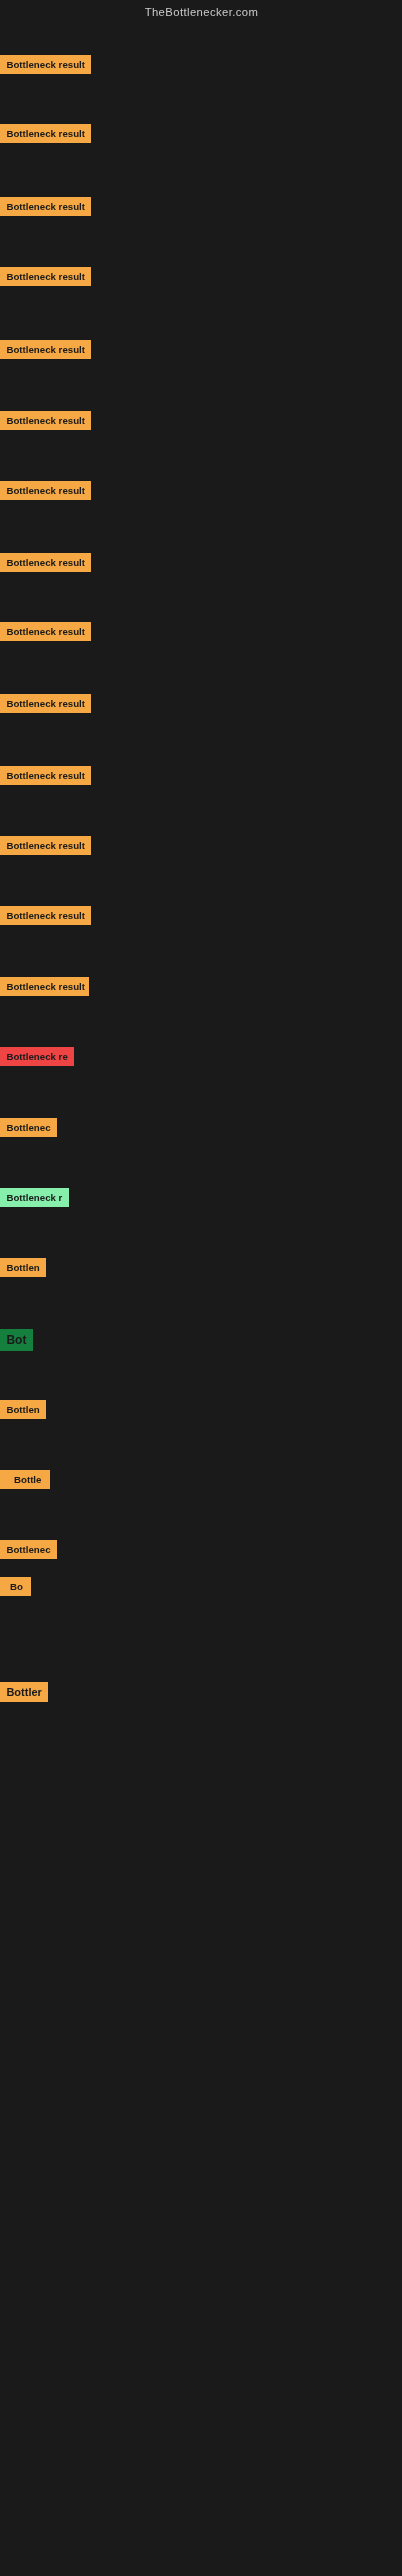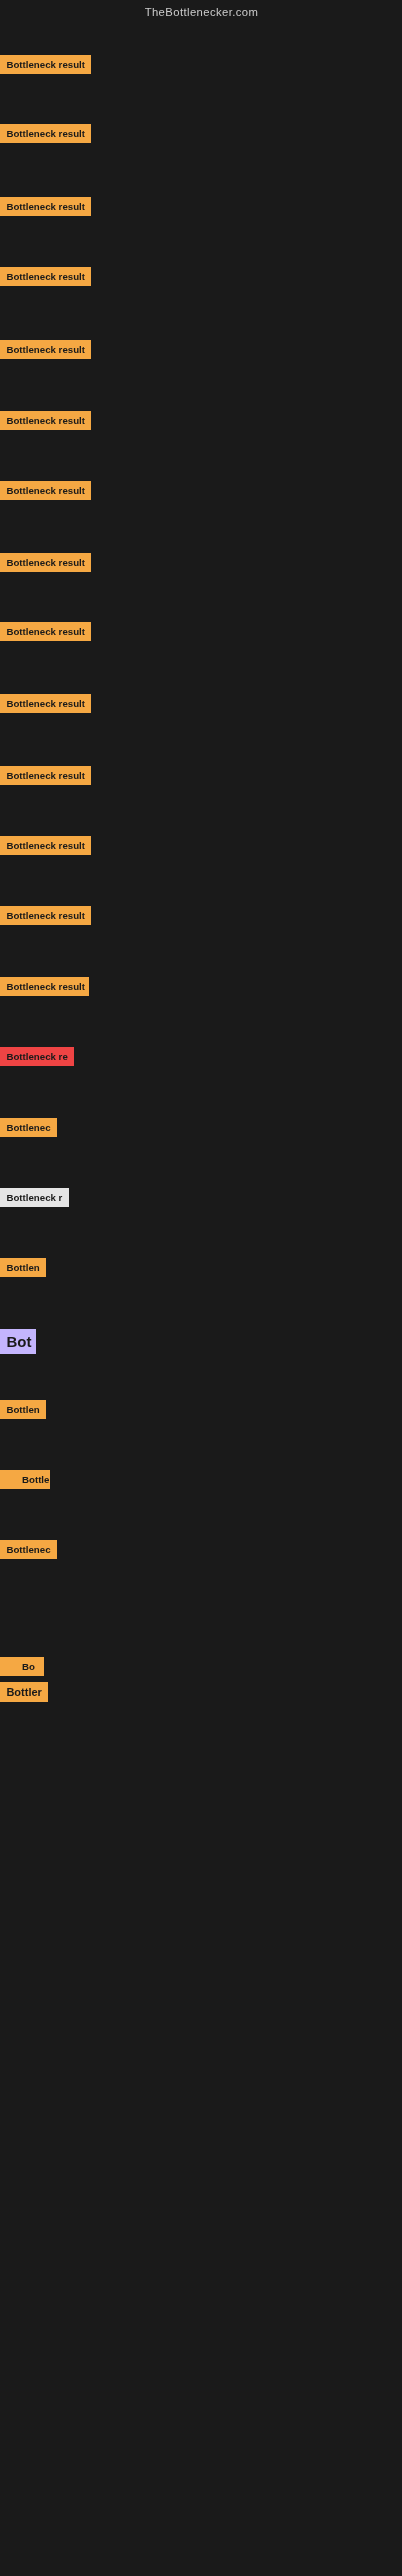--- a/index.html
+++ b/index.html
@@ -39,22 +39,22 @@
     <div style="position: absolute; top: 456px; left: 0px; background-color: rgb(245, 168, 67); color: rgb(26, 26, 26); font-size: 9.7px; font-weight: bold; padding: 4px 6.4px; display: inline-block; max-width: 101px; overflow: hidden; white-space: nowrap;">Bottleneck result</div>
     <div style="position: absolute; top: 528px; left: 0px; background-color: rgb(245, 168, 67); color: rgb(26, 26, 26); font-size: 9.7px; font-weight: bold; padding: 4px 6.4px; display: inline-block; max-width: 101px; overflow: hidden; white-space: nowrap;">Bottleneck result</div>
     <div style="position: absolute; top: 597px; left: 0px; background-color: rgb(245, 168, 67); color: rgb(26, 26, 26); font-size: 9.7px; font-weight: bold; padding: 4px 6.4px; display: inline-block; max-width: 101px; overflow: hidden; white-space: nowrap;">Bottleneck result</div>
     <div style="position: absolute; top: 669px; left: 0px; background-color: rgb(245, 168, 67); color: rgb(26, 26, 26); font-size: 9.7px; font-weight: bold; padding: 4px 6.4px; display: inline-block; max-width: 99px; overflow: hidden; white-space: nowrap;">Bottleneck result</div>
     <div style="position: absolute; top: 741px; left: 0px; background-color: rgb(245, 168, 67); color: rgb(26, 26, 26); font-size: 9.7px; font-weight: bold; padding: 4px 6.4px; display: inline-block; max-width: 97px; overflow: hidden; white-space: nowrap;">Bottleneck result</div>
     <div style="position: absolute; top: 811px; left: 0px; background-color: rgb(245, 168, 67); color: rgb(26, 26, 26); font-size: 9.7px; font-weight: bold; padding: 4px 6.4px; display: inline-block; max-width: 95px; overflow: hidden; white-space: nowrap;">Bottleneck result</div>
     <div style="position: absolute; top: 881px; left: 0px; background-color: rgb(245, 168, 67); color: rgb(26, 26, 26); font-size: 9.7px; font-weight: bold; padding: 4px 6.4px; display: inline-block; max-width: 93px; overflow: hidden; white-space: nowrap;">Bottleneck result</div>
     <div style="position: absolute; top: 952px; left: 0px; background-color: rgb(245, 168, 67); color: rgb(26, 26, 26); font-size: 9.7px; font-weight: bold; padding: 4px 6.4px; display: inline-block; max-width: 89px; overflow: hidden; white-space: nowrap;">Bottleneck result</div>
     <div style="position: absolute; top: 1022px; left: 0px; background-color: #ef4444; color: rgb(26, 26, 26); font-size: 9.7px; font-weight: bold; padding: 4px 6.4px; display: inline-block; max-width: 79px; overflow: hidden; white-space: nowrap;">Bottleneck re</div>
     <div style="position: absolute; top: 1093px; left: 0px; background-color: rgb(245, 168, 67); color: rgb(26, 26, 26); font-size: 9.7px; font-weight: bold; padding: 4px 6.4px; display: inline-block; max-width: 64px; overflow: hidden; white-space: nowrap;">Bottlenec</div>
-    <div style="position: absolute; top: 1163px; left: 0px; background-color: #e5e5e5; color: rgb(26, 26, 26); font-size: 9.7px; font-weight: bold; padding: 4px 6.4px; display: inline-block; max-width: 72px; overflow: hidden; white-space: nowrap;">Bottleneck r</div>
+    <div style="position: absolute; top: 1163px; left: 0px; background-color: #86efac; color: rgb(26, 26, 26); font-size: 9.7px; font-weight: bold; padding: 4px 6.4px; display: inline-block; max-width: 72px; overflow: hidden; white-space: nowrap;">Bottleneck r</div>
     <div style="position: absolute; top: 1233px; left: 0px; background-color: rgb(245, 168, 67); color: rgb(26, 26, 26); font-size: 9.7px; font-weight: bold; padding: 4px 6.4px; display: inline-block; max-width: 56px; overflow: hidden; white-space: nowrap;">Bottlen</div>
-    <div style="position: absolute; top: 1304px; left: 0px; background-color: #c4b5fd; color: rgb(26, 26, 26); font-size: 15px; font-weight: bold; padding: 4px 6.4px; display: inline-block; max-width: 36px; overflow: hidden; white-space: nowrap; text-align: center;">Bot</div>
+    <div style="position: absolute; top: 1304px; left: 0px; background-color: #15803d; color: rgb(26, 26, 26); font-size: 12px; font-weight: bold; padding: 4px 6.4px; display: inline-block; max-width: 36px; overflow: hidden; white-space: nowrap; text-align: center;">Bot</div>
     <div style="position: absolute; top: 1375px; left: 0px; background-color: rgb(245, 168, 67); color: rgb(26, 26, 26); font-size: 9.7px; font-weight: bold; padding: 4px 6.4px; display: inline-block; max-width: 56px; overflow: hidden; white-space: nowrap;">Bottlen</div>
-    <div style="position: absolute; top: 1445px; left: 0px; background-color: rgb(245, 168, 67); color: rgb(26, 26, 26); font-size: 9.7px; font-weight: bold; padding: 4px 22px; display: inline-block; max-width: 50px; overflow: hidden; white-space: nowrap;">Bottle</div>
+    <div style="position: absolute; top: 1445px; left: 0px; background-color: rgb(245, 168, 67); color: rgb(26, 26, 26); font-size: 9.7px; font-weight: bold; padding: 4px 14px; display: inline-block; max-width: 50px; overflow: hidden; white-space: nowrap;">Bottle</div>
     <div style="position: absolute; top: 1515px; left: 0px; background-color: rgb(245, 168, 67); color: rgb(26, 26, 26); font-size: 9.7px; font-weight: bold; padding: 4px 6.4px; display: inline-block; max-width: 64px; overflow: hidden; white-space: nowrap;">Bottlenec</div>
-    <div style="position: absolute; top: 1632px; left: 0px; background-color: rgb(245, 168, 67); color: rgb(26, 26, 26); font-size: 9.7px; font-weight: bold; padding: 4px 22px; display: inline-block; max-width: 31px; overflow: hidden; white-space: nowrap;">Bo</div>
+    <div style="position: absolute; top: 1552px; left: 0px; background-color: rgb(245, 168, 67); color: rgb(26, 26, 26); font-size: 9.7px; font-weight: bold; padding: 4px 10px; display: inline-block; max-width: 31px; overflow: hidden; white-space: nowrap;">Bo</div>
     <div style="position: absolute; top: 1657px; left: 0px; background-color: rgb(245, 168, 67); color: rgb(26, 26, 26); font-size: 11px; font-weight: bold; padding: 4px 6.4px; display: inline-block; max-width: 52px; overflow: hidden; white-space: nowrap;">Bottler</div>
   </div>
 
 
 </body></html>

